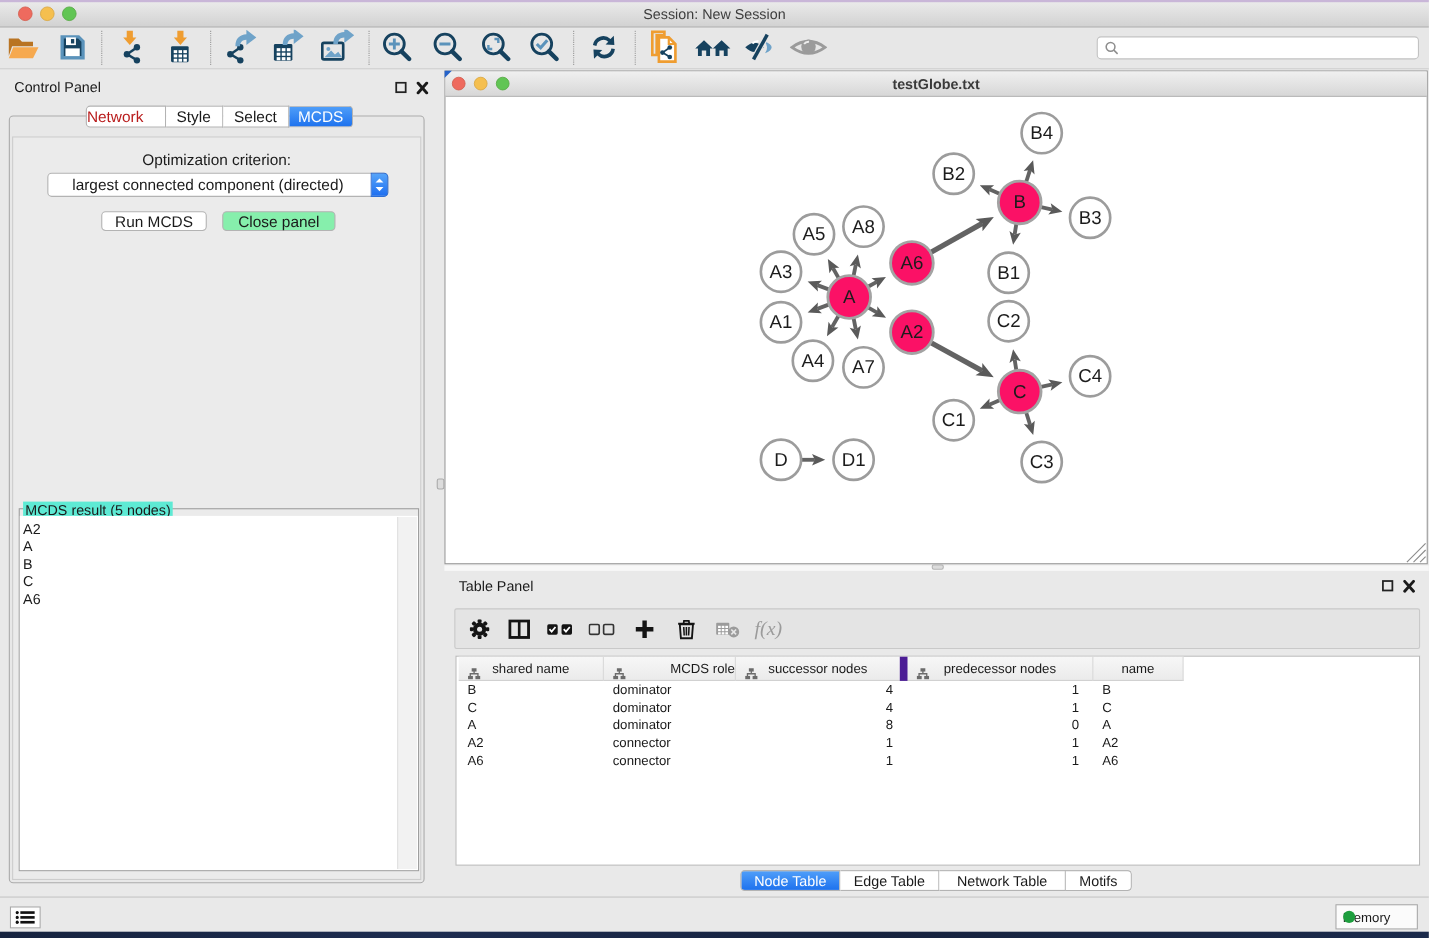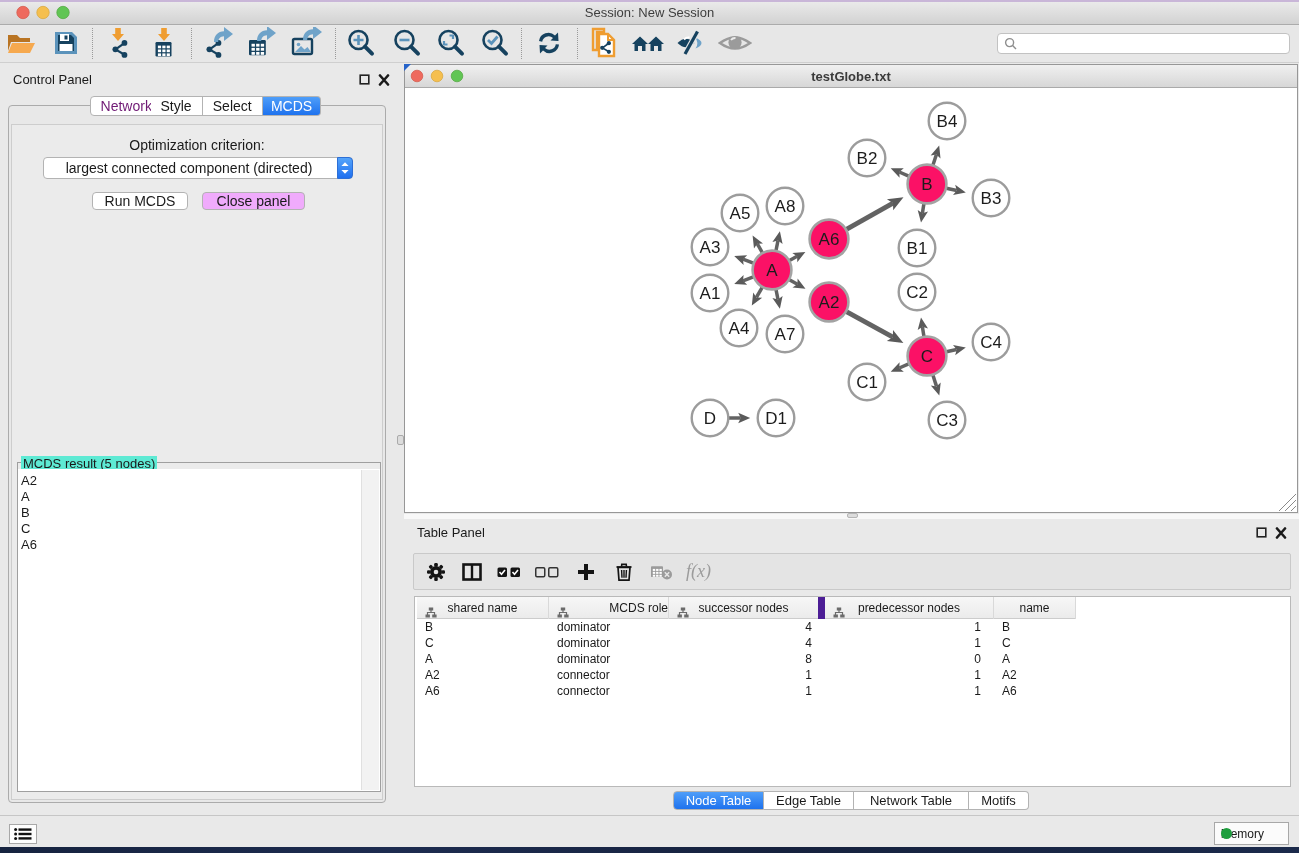--- a/index.html
+++ b/index.html
@@ -150,32 +150,32 @@
     <line x1="8.6" y1="8.6" x2="12" y2="12" stroke="#8e8e8e" stroke-width="1.4"></line>
   </svg>
 
 <div class="abs" style="left:13px;top:72px;font-size:13px">Control Panel</div>
 <svg style="position:absolute;left:359px;top:74px" width="32" height="12" viewBox="0 0 32 12">
     <rect x="1.2" y="1.2" width="8.6" height="8.6" fill="none" stroke="#222" stroke-width="1.6"></rect>
     <path d="M21 1.5 L29 10.5 M29 1.5 L21 10.5" stroke="#1a1a1a" stroke-width="2.6" stroke-linecap="round"></path>
   </svg>
 <div class="abs" style="left:8px;top:105px;width:378px;height:698px;border:1px solid #ababab;border-radius:4px;background:#e8e8e8"></div>
 <div class="abs" style="left:11px;top:124px;width:372px;height:676px;border:1px solid #cdcdcd;background:#ebebeb"></div>
-<div style="position:absolute;left:90px;top:96px;width:72.5px;height:20px;box-sizing:border-box;border:1px solid #b3b3b3;border-radius:4px 0 0 4px;background:#fff;color:#701a75;font-size:14px;text-align:center;line-height:19px">Network</div>
+<div style="position:absolute;left:78px;top:96px;width:72.5px;height:20px;box-sizing:border-box;border:1px solid #b3b3b3;border-radius:4px 0 0 4px;background:#fff;color:#b91c1c;font-size:14px;text-align:left;line-height:19px">Network</div>
 <div style="position:absolute;left:150.5px;top:96px;width:52px;height:20px;box-sizing:border-box;border:1px solid #b3b3b3;border-left:none;border-radius:0 0 0 0;background:#fff;color:#1a1a1a;font-size:14px;text-align:center;line-height:19px">Style</div>
 <div style="position:absolute;left:202.5px;top:96px;width:60.5px;height:20px;box-sizing:border-box;border:1px solid #b3b3b3;border-left:none;border-radius:0 0 0 0;background:#fff;color:#1a1a1a;font-size:14px;text-align:center;line-height:19px">Select</div>
 <div style="position:absolute;left:263.0px;top:96px;width:58px;height:20px;box-sizing:border-box;border:1px solid #b3b3b3;border-left:none;border-radius:0 4px 4px 0;background:linear-gradient(#4f9ef9,#1e72ee);color:#fff;font-size:14px;text-align:center;line-height:19px">MCDS</div>
 <div class="abs" style="left:11px;top:137px;width:372px;text-align:center;font-size:14px">Optimization criterion:</div>
 <div class="abs" style="left:43px;top:157px;width:310px;height:22px;background:#fff;border:1px solid #b3b3b3;border-radius:4px;font-size:14px;text-align:center;line-height:20px;padding-right:18px">largest connected component (directed)</div>
 <div class="abs" style="left:337px;top:157px;width:16px;height:22px;border-radius:0 4px 4px 0;background:linear-gradient(#55a4fa,#1e6ff0);border:1px solid #2d6fd6"></div>
 <svg class="abs" style="left:339px;top:160px" width="12" height="16" viewBox="0 0 12 16">
     <path d="M2.4 6 L6 2.2 L9.6 6 Z M2.4 10 L6 13.8 L9.6 10 Z" fill="#fff"></path>
   </svg>
 <div class="abs" style="left:92px;top:192px;width:96px;height:18px;background:#fff;border:1px solid #b3b3b3;border-radius:4px;font-size:14px;text-align:center;line-height:16px">Run MCDS</div>
-<div class="abs" style="left:202px;top:192px;width:103px;height:18px;background:#f0abfc;border:1px solid #b3b3b3;border-radius:4px;font-size:14px;text-align:center;line-height:16px">Close panel</div>
+<div class="abs" style="left:202px;top:192px;width:103px;height:18px;background:#86efac;border:1px solid #b3b3b3;border-radius:4px;font-size:14px;text-align:center;line-height:16px">Close panel</div>
 
 <div class="abs" style="left:17px;top:462px;width:364px;height:330px;border:1px solid #9f9f9f"></div>
 <div class="abs" style="left:21px;top:456px;background:#5eead4;font-size:13px;padding:0 2px">MCDS result (5 nodes)</div>
 <div class="abs" style="left:18px;top:469px;width:362px;height:322px;background:#fff"></div>
 <div class="abs" style="left:361px;top:470px;width:18px;height:320px;background:#f2f2f2;border-left:1px solid #e0e0e0"></div>
 <div class="abs" style="left:21px;top:473px;font-size:13px;line-height:16px">A2<br>A<br>B<br>C<br>A6</div>
 
 <div class="abs" style="left:404px;top:64px;width:894px;height:449px;background:#fff;border:1px solid #979797"></div>
 <div class="abs" style="left:405px;top:65px;width:892px;height:23px;background:linear-gradient(#f0f0f0,#d7d7d7);border-bottom:1px solid #aaa"></div>
 <svg class="abs" style="left:404px;top:64px" width="7" height="7" viewBox="0 0 7 7">

